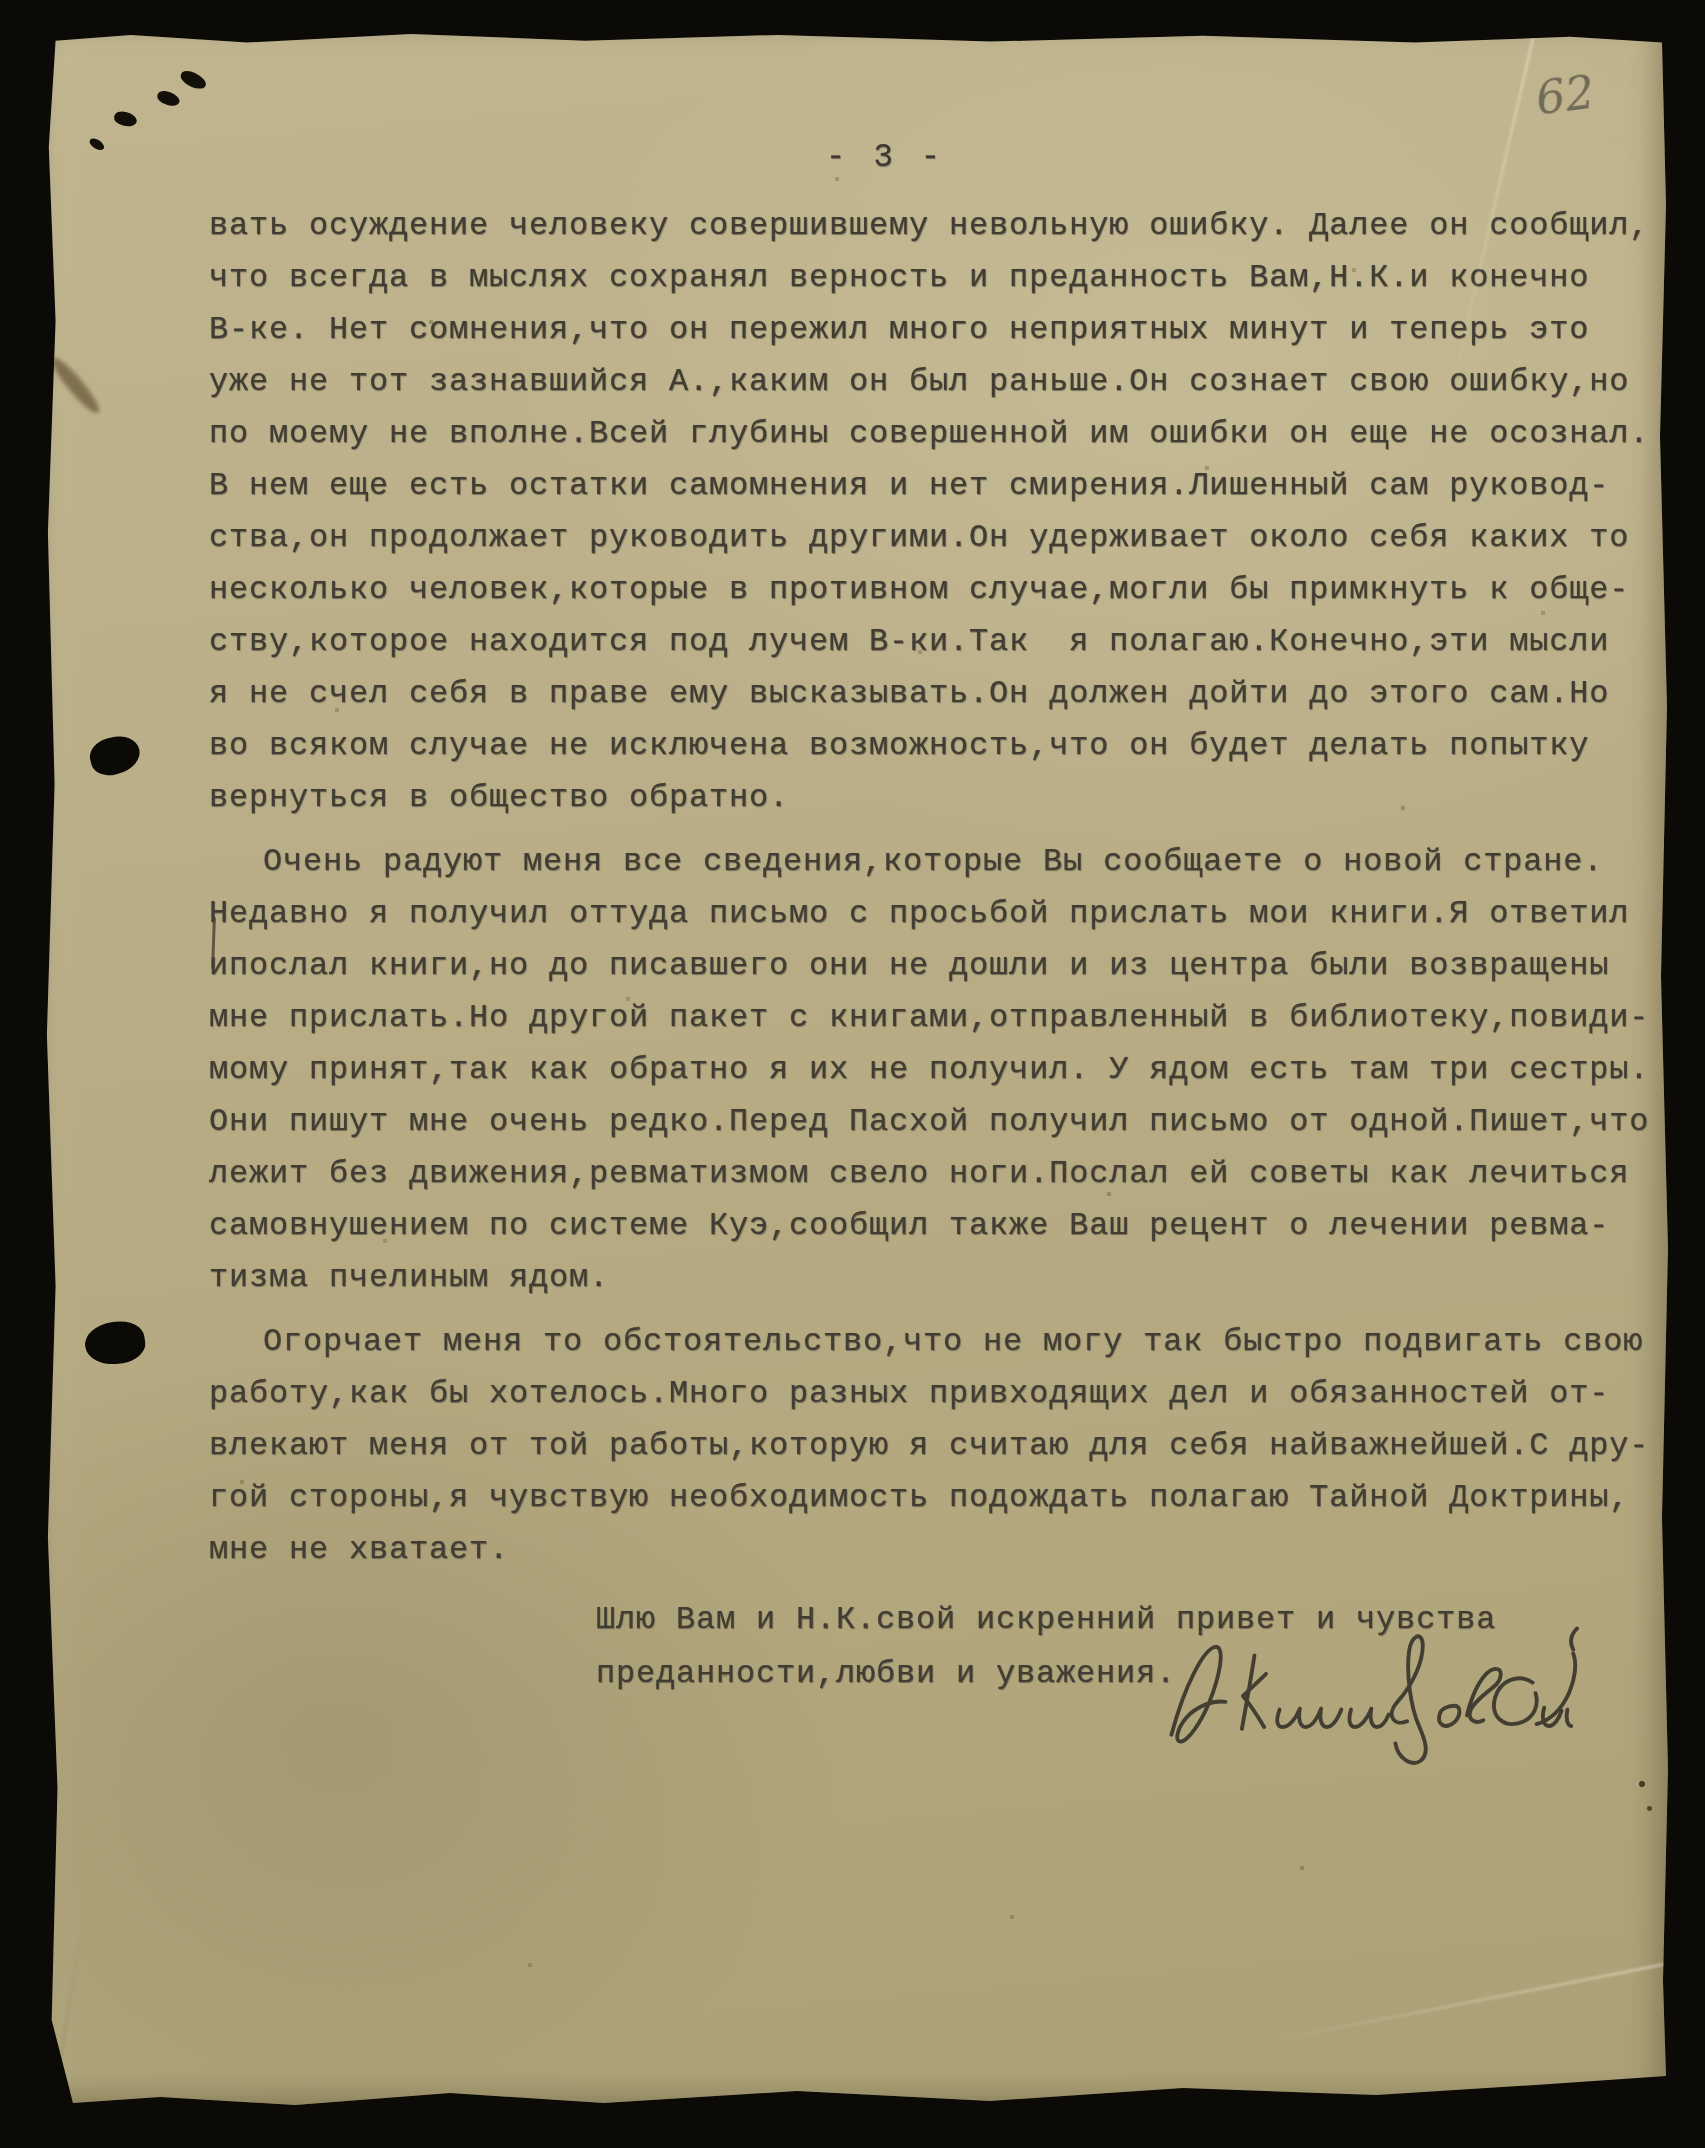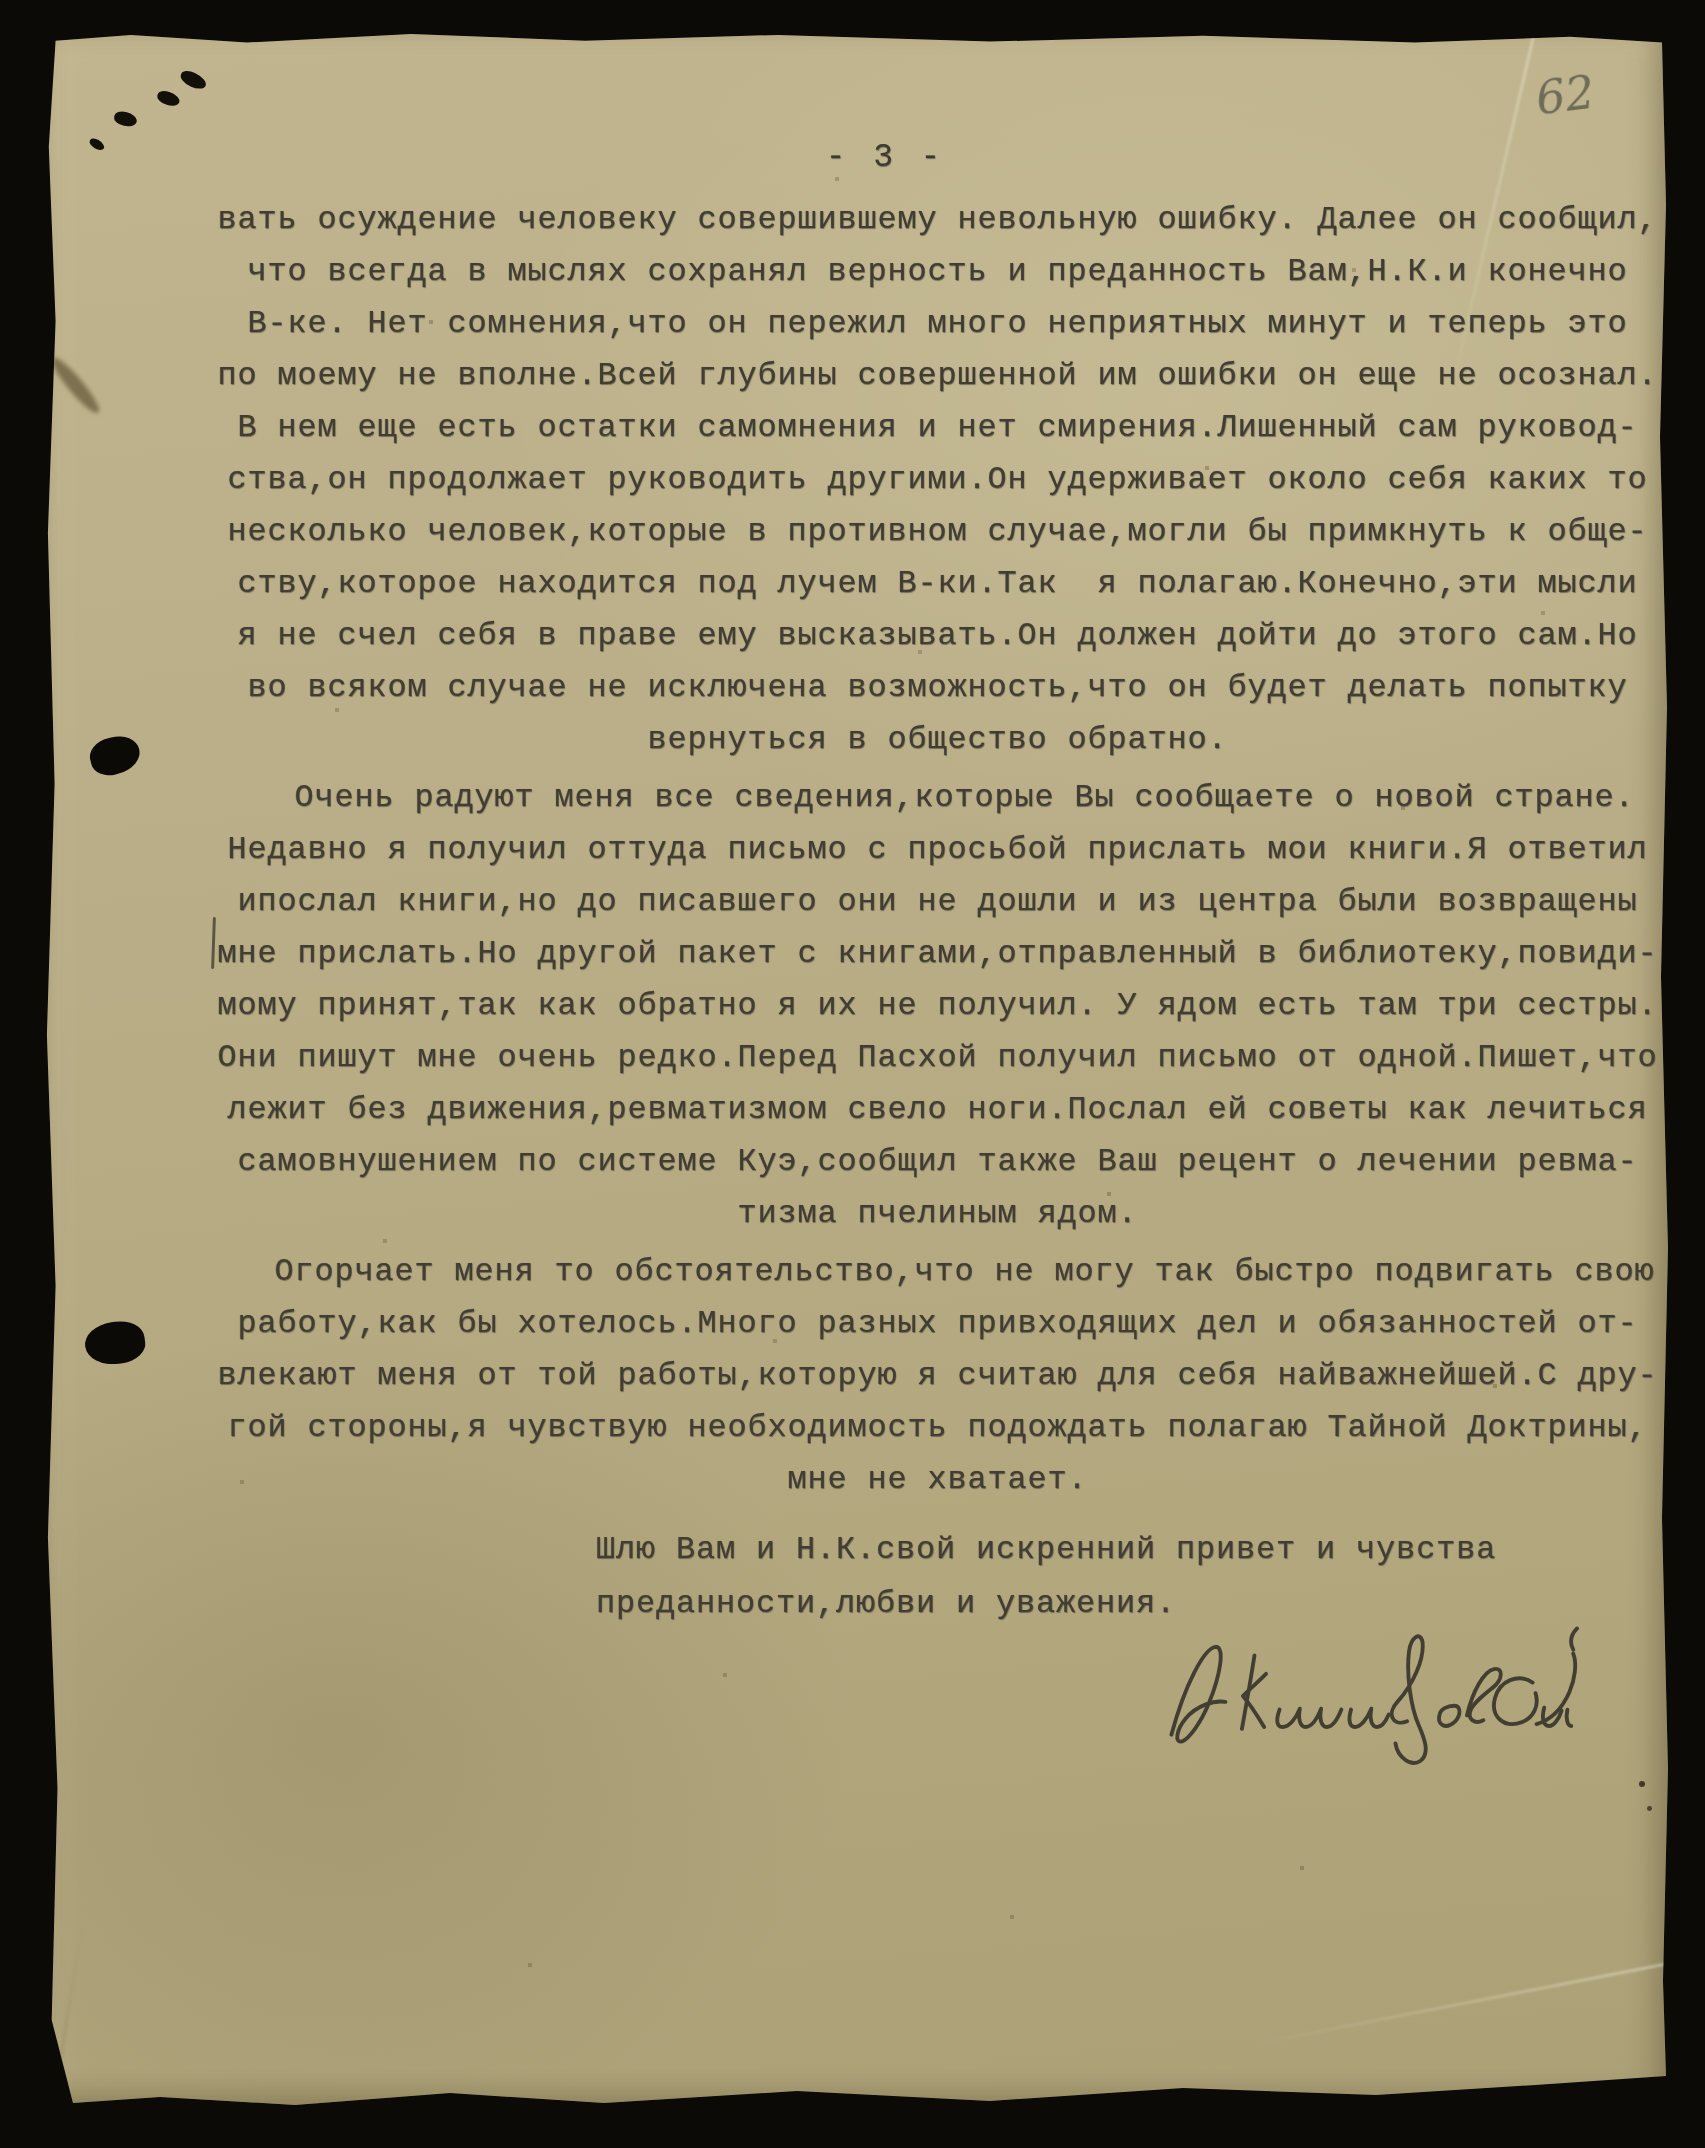--- a/index.html
+++ b/index.html
@@ -44,21 +44,21 @@
     transform:rotate(-7deg);filter:blur(0.4px);
   }
   #text-column{
     position:absolute;left:153px;top:157px;width:1481px;
   }
   .line{
     white-space:pre;font-size:32px;line-height:52px;letter-spacing:0.8px;
     color:#413d33;
     text-shadow:0.6px 0.5px 0.9px rgba(62,58,49,.55), -0.3px 0 0.7px rgba(62,58,49,.35);
   }
-  .para{margin:6px;text-align:center;}
+  .para{margin:12px;}
   .para.indent .line:first-child{text-indent:54px;}
   #closing-lines{margin-top:17.4px;padding-left:355px;}
   #closing-lines .line{line-height:54px;margin-left:44px;}
   
   #signature{position:absolute;left:1110px;top:1585px;width:425px;height:164px;}
   #correction-mark{
     position:absolute;left:168px;top:886px;width:2.9px;height:52px;
     background:rgba(70,64,50,.8);transform:rotate(2deg);border-radius:1.9px;
   }
   .hole{position:absolute;background:#0b0a07;}
@@ -114,20 +114,21 @@
   <div id="page-number" class="tw">- 3 -</div>
 
   <div id="folio-number">62</div>
 
   <div id="text-column">
     <div id="body-text">
         <div class="para">
           <div class="line tw">вать осуждение человеку совершившему невольную ошибку. Далее он сообщил,</div>
           <div class="line tw">что всегда в мыслях сохранял верность и преданность Вам,Н.К.и конечно</div>
           <div class="line tw">В-ке. Нет сомнения,что он пережил много неприятных минут и теперь это</div>
+          <div class="line tw">уже не тот зазнавшийся А.,каким он был раньше.Он сознает свою ошибку,но</div>
           <div class="line tw">по моему не вполне.Всей глубины совершенной им ошибки он еще не осознал.</div>
           <div class="line tw">В нем еще есть остатки самомнения и нет смирения.Лишенный сам руковод-</div>
           <div class="line tw">ства,он продолжает руководить другими.Он удерживает около себя каких то</div>
           <div class="line tw">несколько человек,которые в противном случае,могли бы примкнуть к обще-</div>
           <div class="line tw">ству,которое находится под лучем В-ки.Так  я полагаю.Конечно,эти мысли</div>
           <div class="line tw">я не счел себя в праве ему высказывать.Он должен дойти до этого сам.Но</div>
           <div class="line tw">во всяком случае не исключена возможность,что он будет делать попытку</div>
           <div class="line tw">вернуться в общество обратно.</div>
         </div>
         <div class="para indent">

